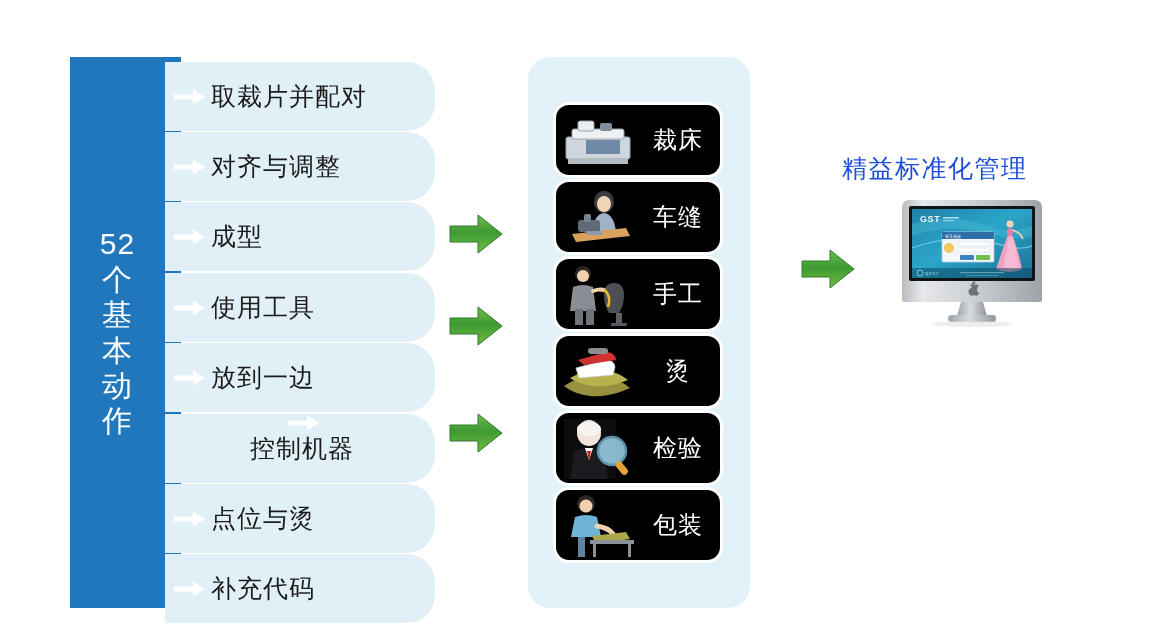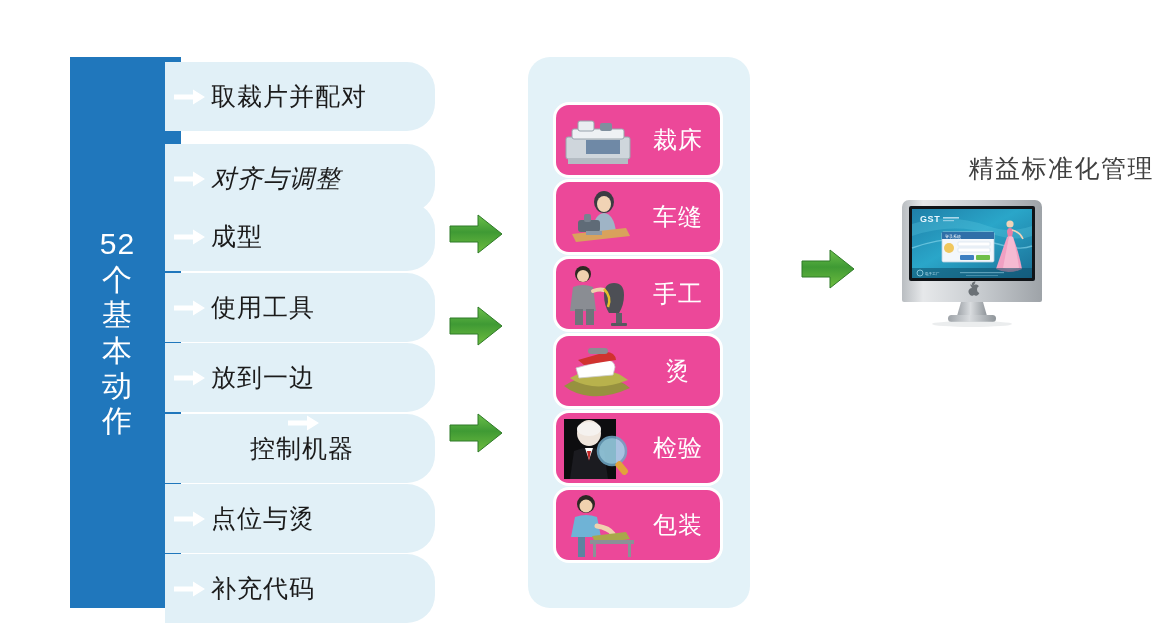--- a/index.html
+++ b/index.html
@@ -106,21 +106,21 @@
     width: 222px;
     height: 551px;
     background: #e3f2f8;
     border-radius: 22px;
   }
   .mid-card {
     position: absolute;
     left: 28px;
     width: 164px;
     height: 70px;
-    background: #ec4899;
+    background: #000000;
     border-radius: 13px;
     box-shadow: 0 0 0 3px #ffffff;
     display: flex;
     align-items: center;
     overflow: hidden;
   }
   .mid-card-thumb {
     flex: 0 0 auto;
     width: 86px;
     height: 66px;
@@ -133,26 +133,26 @@
     font-size: 24px;
     letter-spacing: 1px;
     text-align: center;
     padding-right: 6px;
     white-space: nowrap;
   }
 
   
   .right-title {
     position: absolute;
-    left: 874px;
+    left: 842px;
     top: 152px;
     width: 280px;
-    text-align: right;
+    text-align: left;
     font-size: 25px;
-    color: #404040;
+    color: #1d4ed8;
     letter-spacing: 1.5px;
     white-space: nowrap;
   }
 
   
   .imac {
     position: absolute;
     left: 898px;
     top: 196px;
     width: 148px;
@@ -202,21 +202,21 @@
 
     <div class="action-row" style="top:0px;">
       <span class="action-arrow">
         <svg width="32" height="18" viewBox="0 0 32 18">
             <path d="M0 6.5 H19 V1.5 L31 9 L19 16.5 V11.5 H0 Z" fill="#ffffff"></path>
           </svg>
       </span>
       <span class="action-label">取裁片并配对</span>
     </div>
 
-    <div class="action-row" style="top:82px;font-style:italic;">
+    <div class="action-row" style="top:70px;">
       <span class="action-arrow">
         <svg width="32" height="18" viewBox="0 0 32 18">
             <path d="M0 6.5 H19 V1.5 L31 9 L19 16.5 V11.5 H0 Z" fill="#ffffff"></path>
           </svg>
       </span>
       <span class="action-label">对齐与调整</span>
     </div>
 
     <div class="action-row" style="top:140px;">
       <span class="action-arrow">

